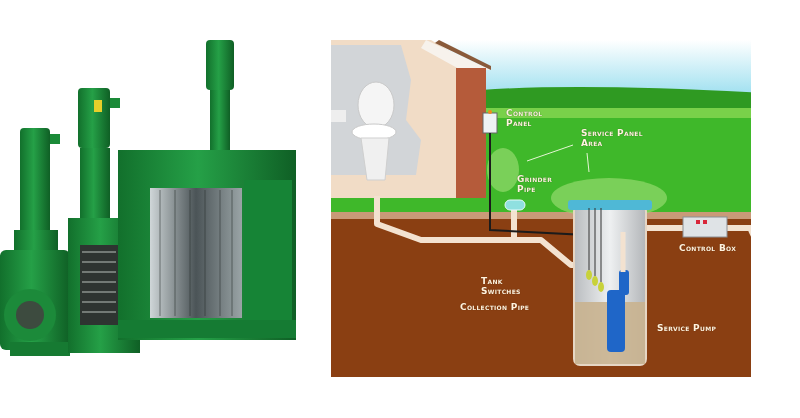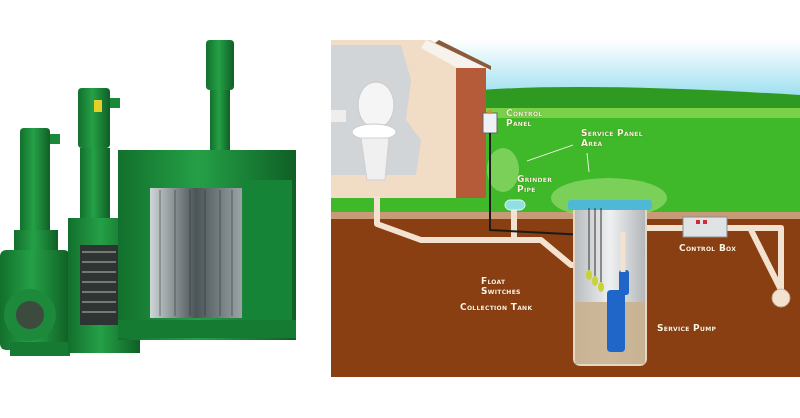--- a/index.html
+++ b/index.html
@@ -1,18 +1,18 @@
 <!DOCTYPE html>
 <html><head>
 <meta charset="utf-8">
 <style>
   html,body{margin:0;padding:0;}
   body{width:800px;height:418px;background:#ffffff;position:relative;overflow:hidden;font-family:"Liberation Sans",sans-serif;}
   .product-photo{position:absolute;left:0;top:30px;width:310px;height:345px;}
-  .diagram{position:absolute;left:331px;top:40px;width:469px;height:337px;overflow:hidden;background:#8a3f12;}
+  .diagram{position:absolute;left:331px;top:40px;width:420px;height:337px;overflow:hidden;background:#8a3f12;}
   .label{position:absolute;color:#fff3df;font-family:"DejaVu Sans",sans-serif;font-weight:bold;font-size:9px;letter-spacing:0.3px;font-variant:small-caps;line-height:10px;text-shadow:0 0 1px #5a2a08;white-space:pre;}
   .label.on-grass{text-shadow:0 0 1px #1b5d0a;}
 </style>
 </head>
 <body>
 
 <svg class="product-photo" viewBox="0 0 310 345" xmlns="http://www.w3.org/2000/svg">
   <defs>
     <linearGradient id="gG" x1="0" x2="1">
       <stop offset="0" stop-color="#12702c"></stop>
@@ -153,17 +153,17 @@
     </g>
   </svg>
 
   <div class="label on-grass" style="left:175px;top:68px;">Control
 Panel</div>
   <div class="label on-grass" style="left:250px;top:88px;">Service Panel
 Area</div>
   <div class="label on-grass" style="left:186px;top:134px;">Grinder
 Pipe</div>
   <div class="label" style="left:348px;top:203px;">Control Box</div>
-  <div class="label" style="left:150px;top:236px;">Float
+  <div class="label" style="left:150px;top:236px;">Tank
 Switches</div>
-  <div class="label" style="left:129px;top:262px;">Collection Tank</div>
+  <div class="label" style="left:129px;top:262px;">Collection Pipe</div>
   <div class="label" style="left:326px;top:283px;">Service Pump</div>
 </div>
 
 </body></html>

